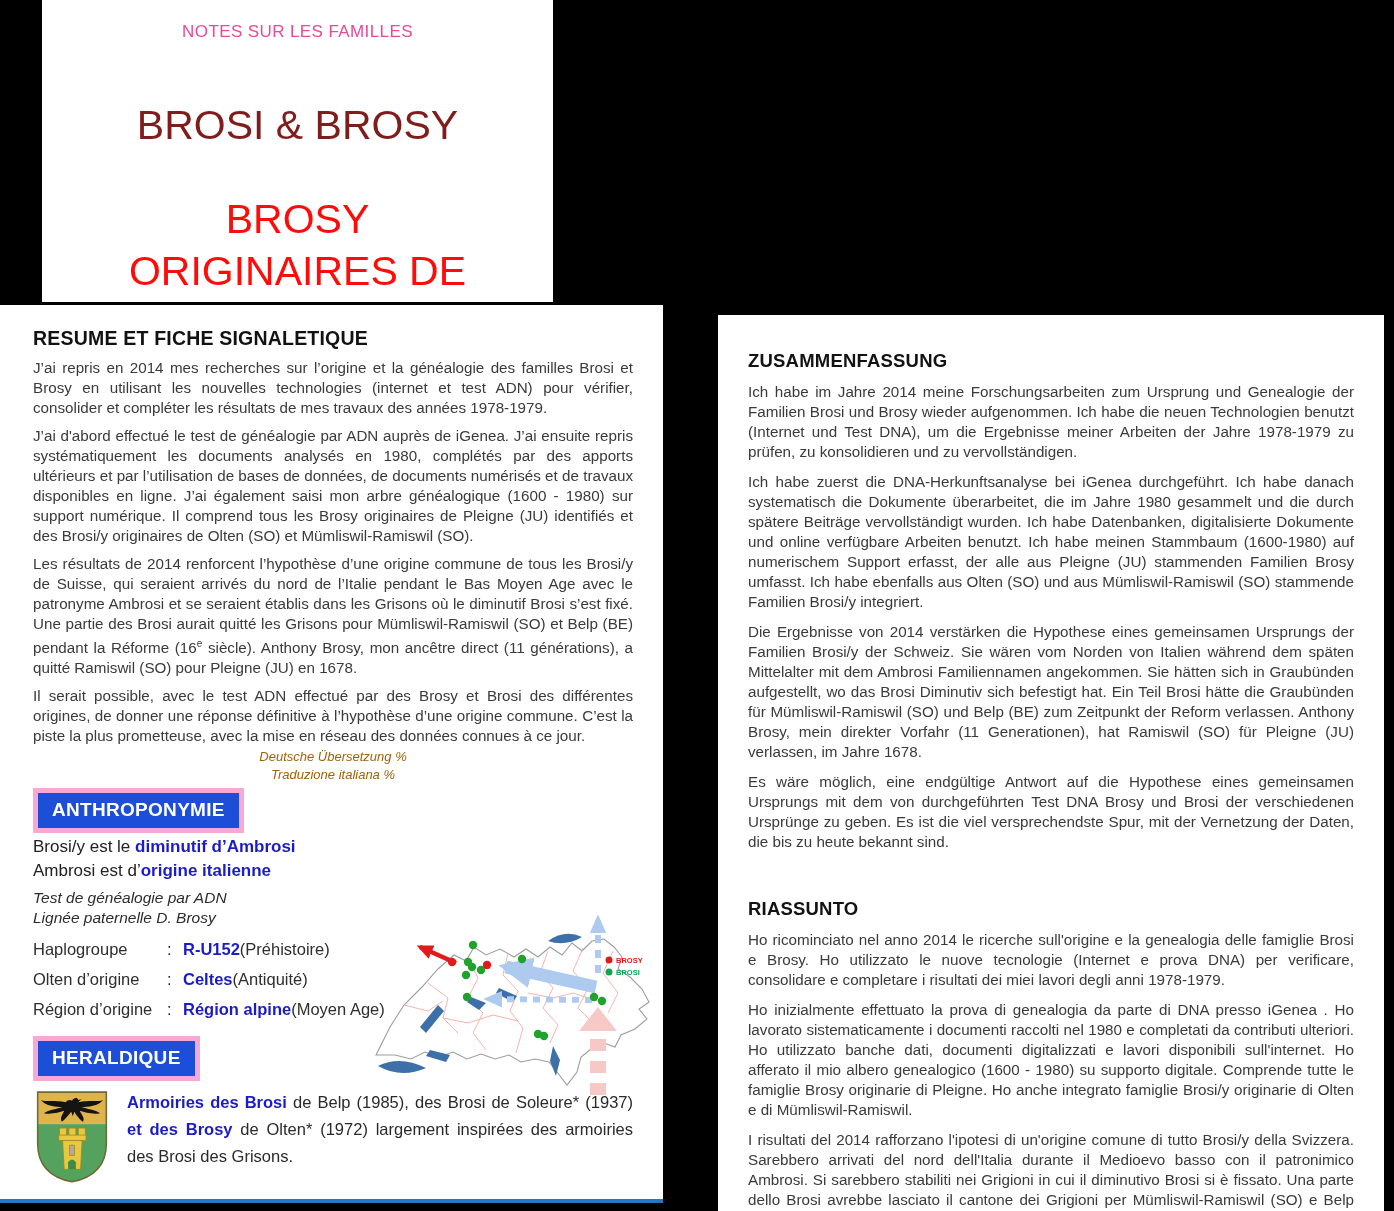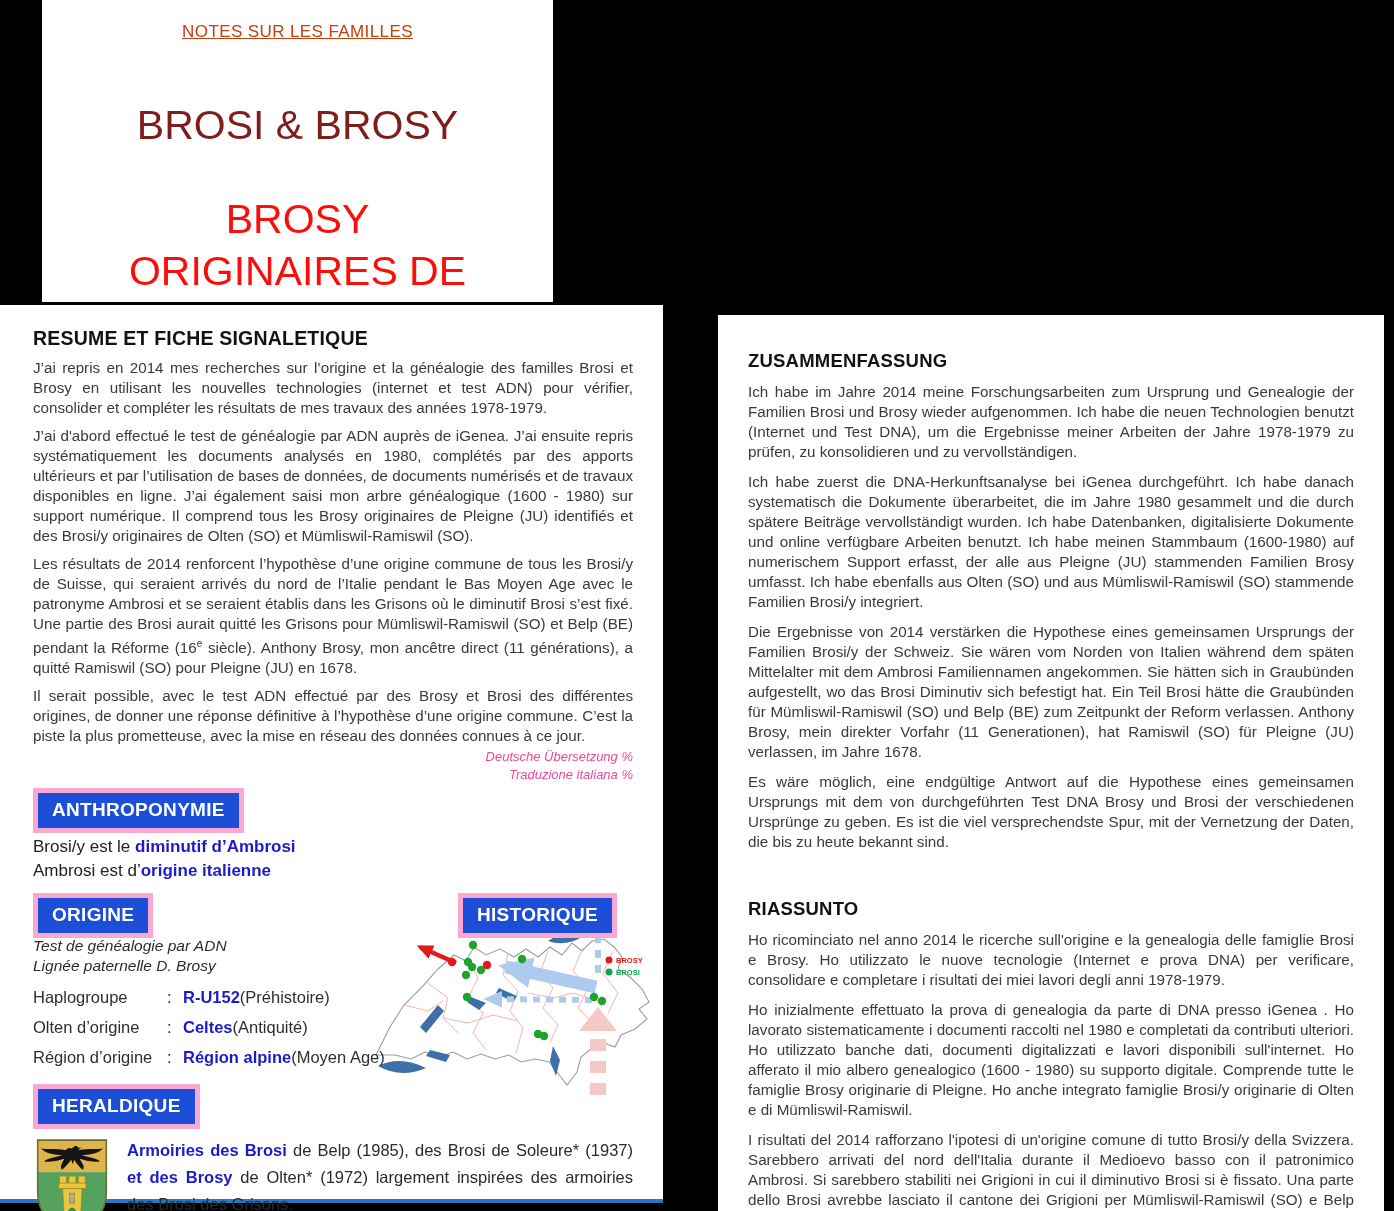--- a/index.html
+++ b/index.html
@@ -5,36 +5,36 @@
   html,body { margin:0; padding:0; background:#000; }
   .canvas {
     position:relative; width:1394px; height:1211px; background:#000;
     font-family:"Liberation Sans", sans-serif; overflow:hidden;
   }
   
   .cover {
     position:absolute; left:42px; top:0; width:511px; height:302px;
     background:#fff; text-align:center;
   }
-  .kicker { padding-top:22px; font-size:17px; letter-spacing:.4px; color:#c2410c;text-decoration:underline; }
+  .kicker { padding-top:22px; font-size:17px; letter-spacing:.4px; color:#ec4899; }
   .title-green { margin-top:60px; font-size:41px; color:#7f1d1d; }
   .title-red  { margin-top:44px; font-size:41px; color:#fb0d09; line-height:52px; }
 
   
   .page-left {
     position:absolute; left:0; top:305px; width:663px; height:898px;
     background:#fff; border-bottom:4px solid #2776C4; box-sizing:border-box;
     padding:14px 30px 0 33px;
   }
   .page-left > * { position:relative; z-index:1; }
   .page-left .map-wrap { position:absolute; z-index:0; left:368px; top:598px; width:296px; height:205px; }
   h1.doc-h { font-size:19.5px; font-weight:bold; color:#121212; margin:8px 0 0; letter-spacing:.2px; }
   .para  { font-size:15.2px; color:#3a3a3a; text-align:justify; line-height:20px; margin:8px 0 0; }
   .para sup { font-size:10px; }
-  .transl { text-align:right; font-size:13px; font-style:italic; color:#ec4899; line-height:18px; margin-top:2px; }
+  .transl { text-align:center; font-size:13px; font-style:italic; color:#a16207; line-height:18px; margin-top:2px; }
   .transl .lnk { cursor:pointer; }
   .chip {
     display:inline-block; background:#1d4ed8; color:#fff; font-weight:bold;
     font-size:19px; padding:6px 14px 7px; letter-spacing:.3px; margin-top:4px;
     border:5px solid #f9a8d4;
   }
   .anthro-line { font-size:17px; color:#222; margin-top:4px; }
   .blue-b { color:#1b1bc8; font-weight:bold; }
   .origine-row { position:relative; margin-top:12px; height:36px; }
   .origine-row .chip { margin-top:0; }
@@ -161,24 +161,20 @@
       <div class="lnk">Deutsche Übersetzung  %</div>
       <div class="lnk">Traduzione italiana  %</div>
     </div>
 
     <div>
       <span class="chip">ANTHROPONYMIE</span>
     </div>
     <div class="anthro-line"><span>Brosi/y est le </span><span class="blue-b">diminutif d’Ambrosi</span></div>
     <div class="anthro-line"><span>Ambrosi est d’</span><span class="blue-b">origine italienne</span></div>
 
-    <div class="origine-row">
-      <span class="chip">ORIGINE</span>
-      <span class="chip chip-right">HISTORIQUE</span>
-    </div>
 
     <div class="ital">
       <div>Test de généalogie par ADN</div>
       <div>Lignée paternelle D. Brosy</div>
     </div>
 
     <div class="orig-rows">
       <div class="orig-row">
         <span class="orig-label">Haplogroupe</span>
           <span class="orig-colon">:</span>

